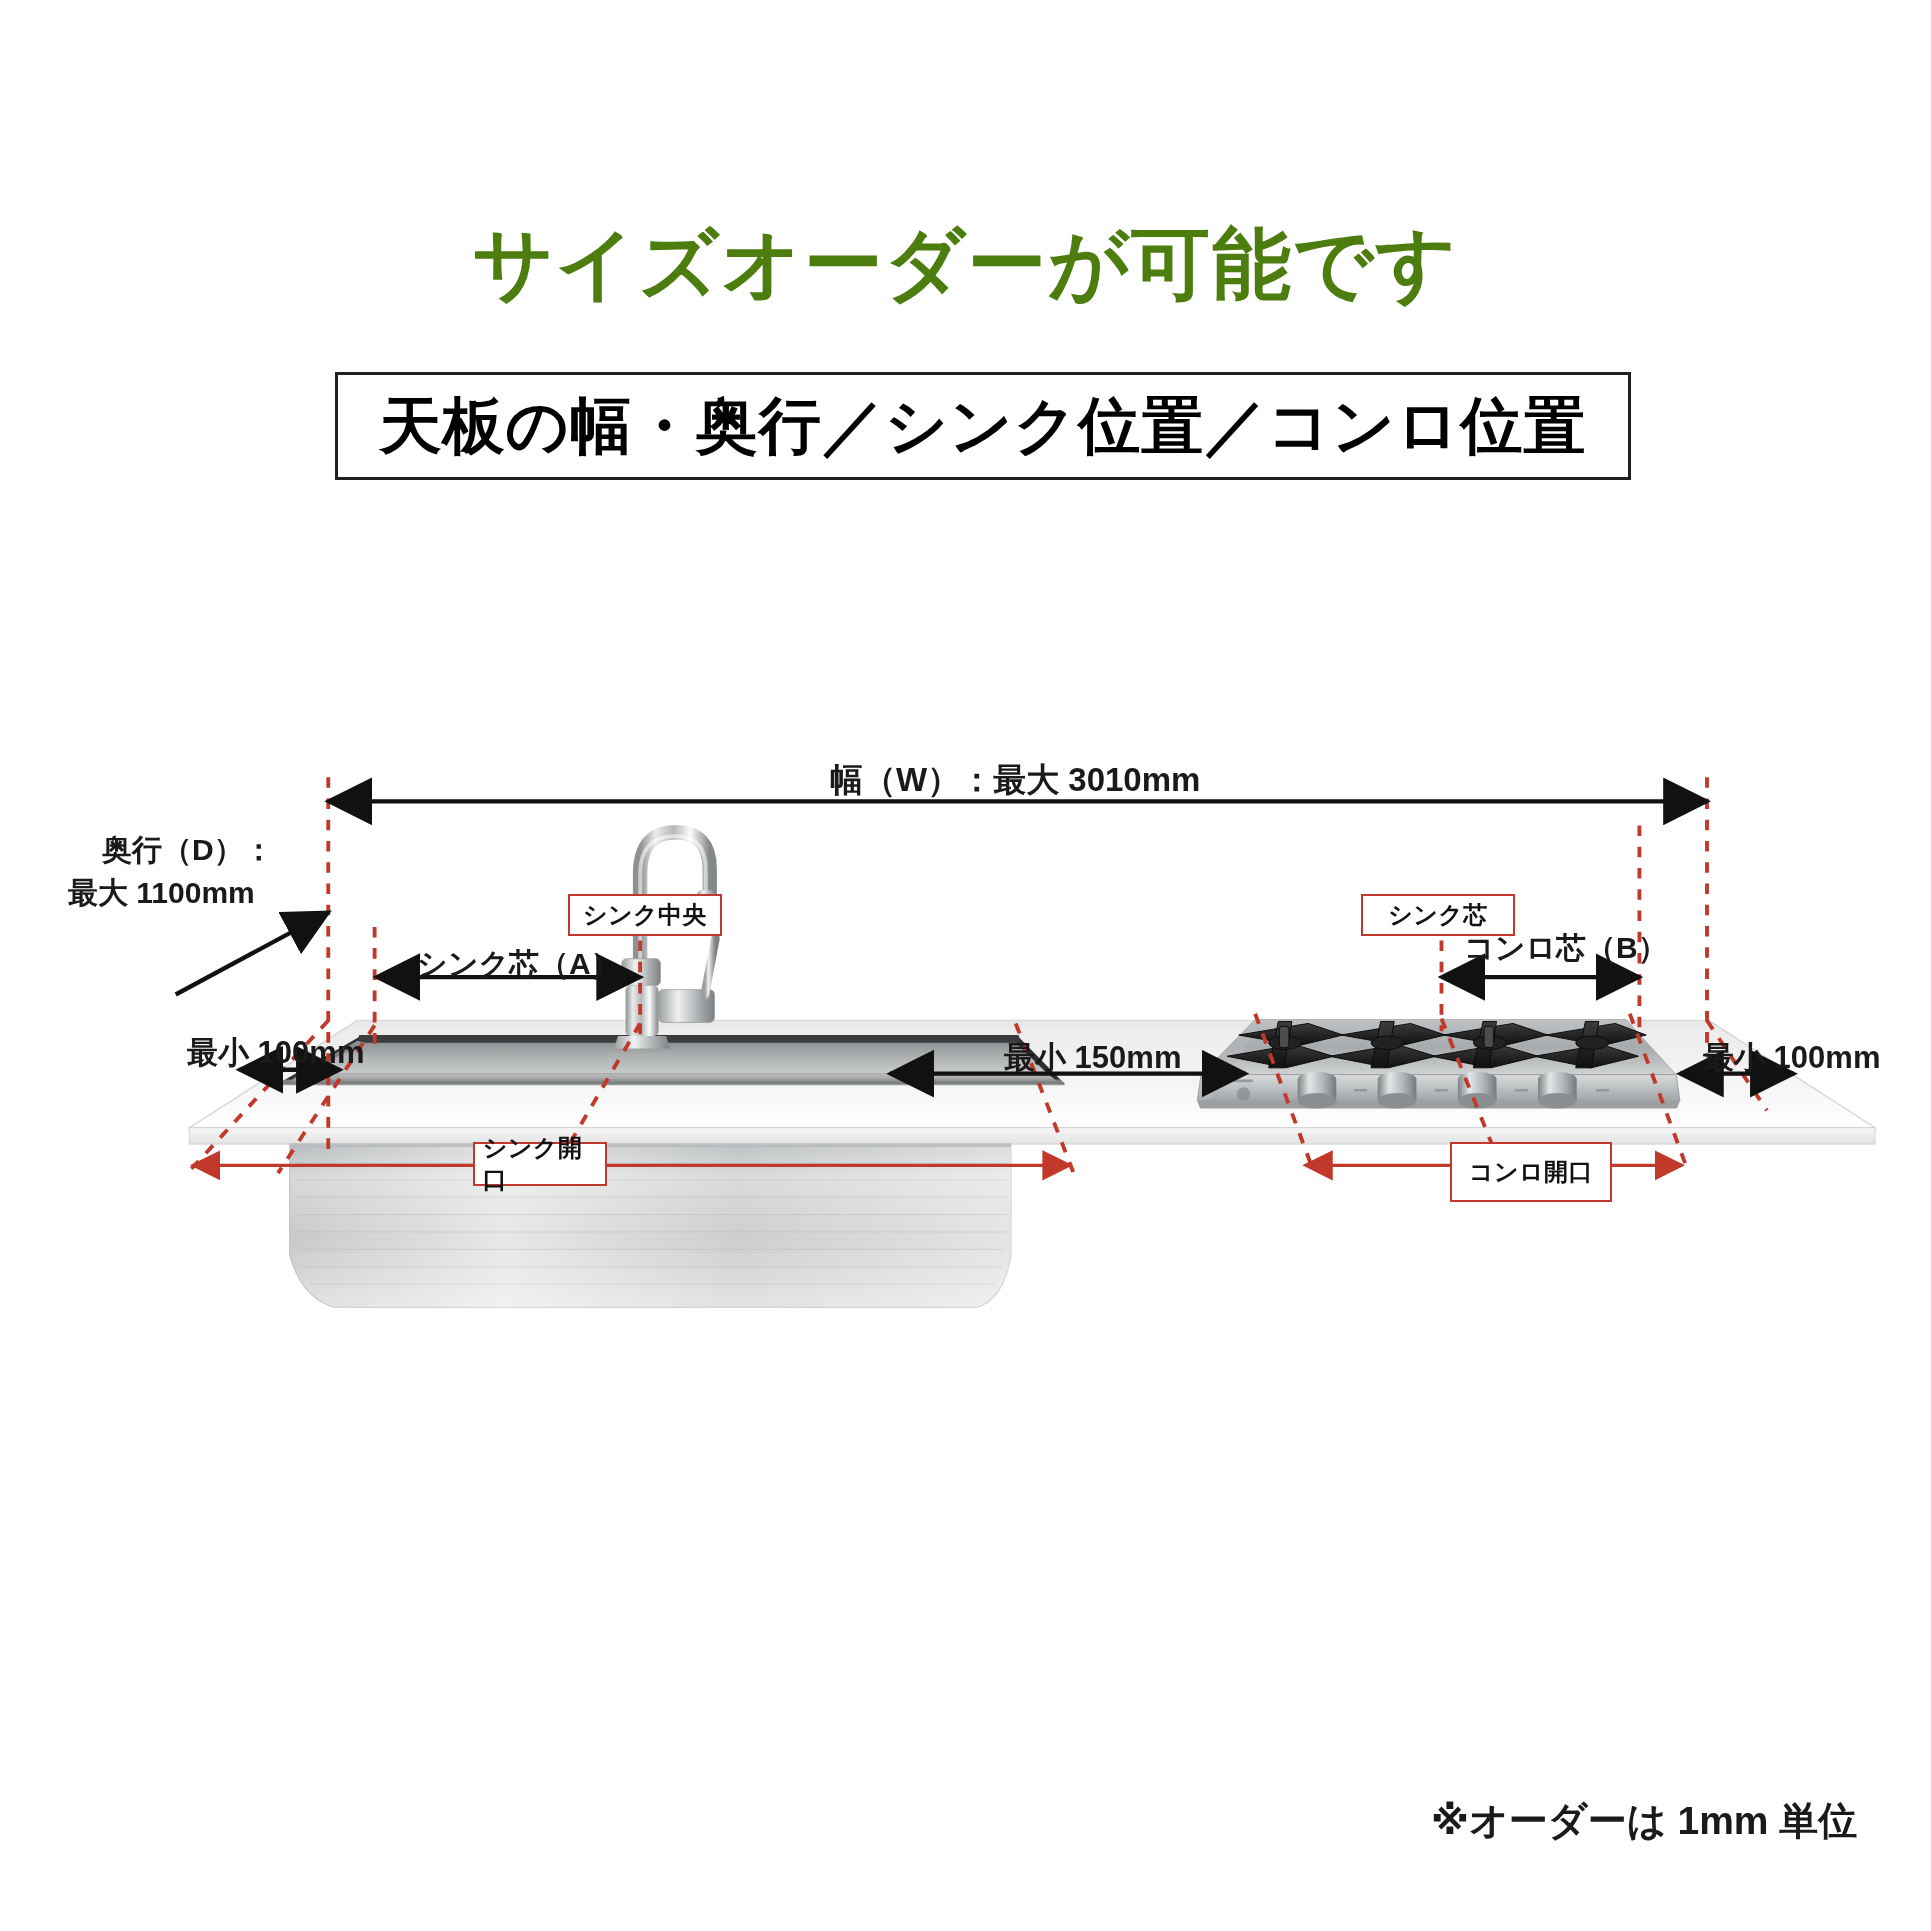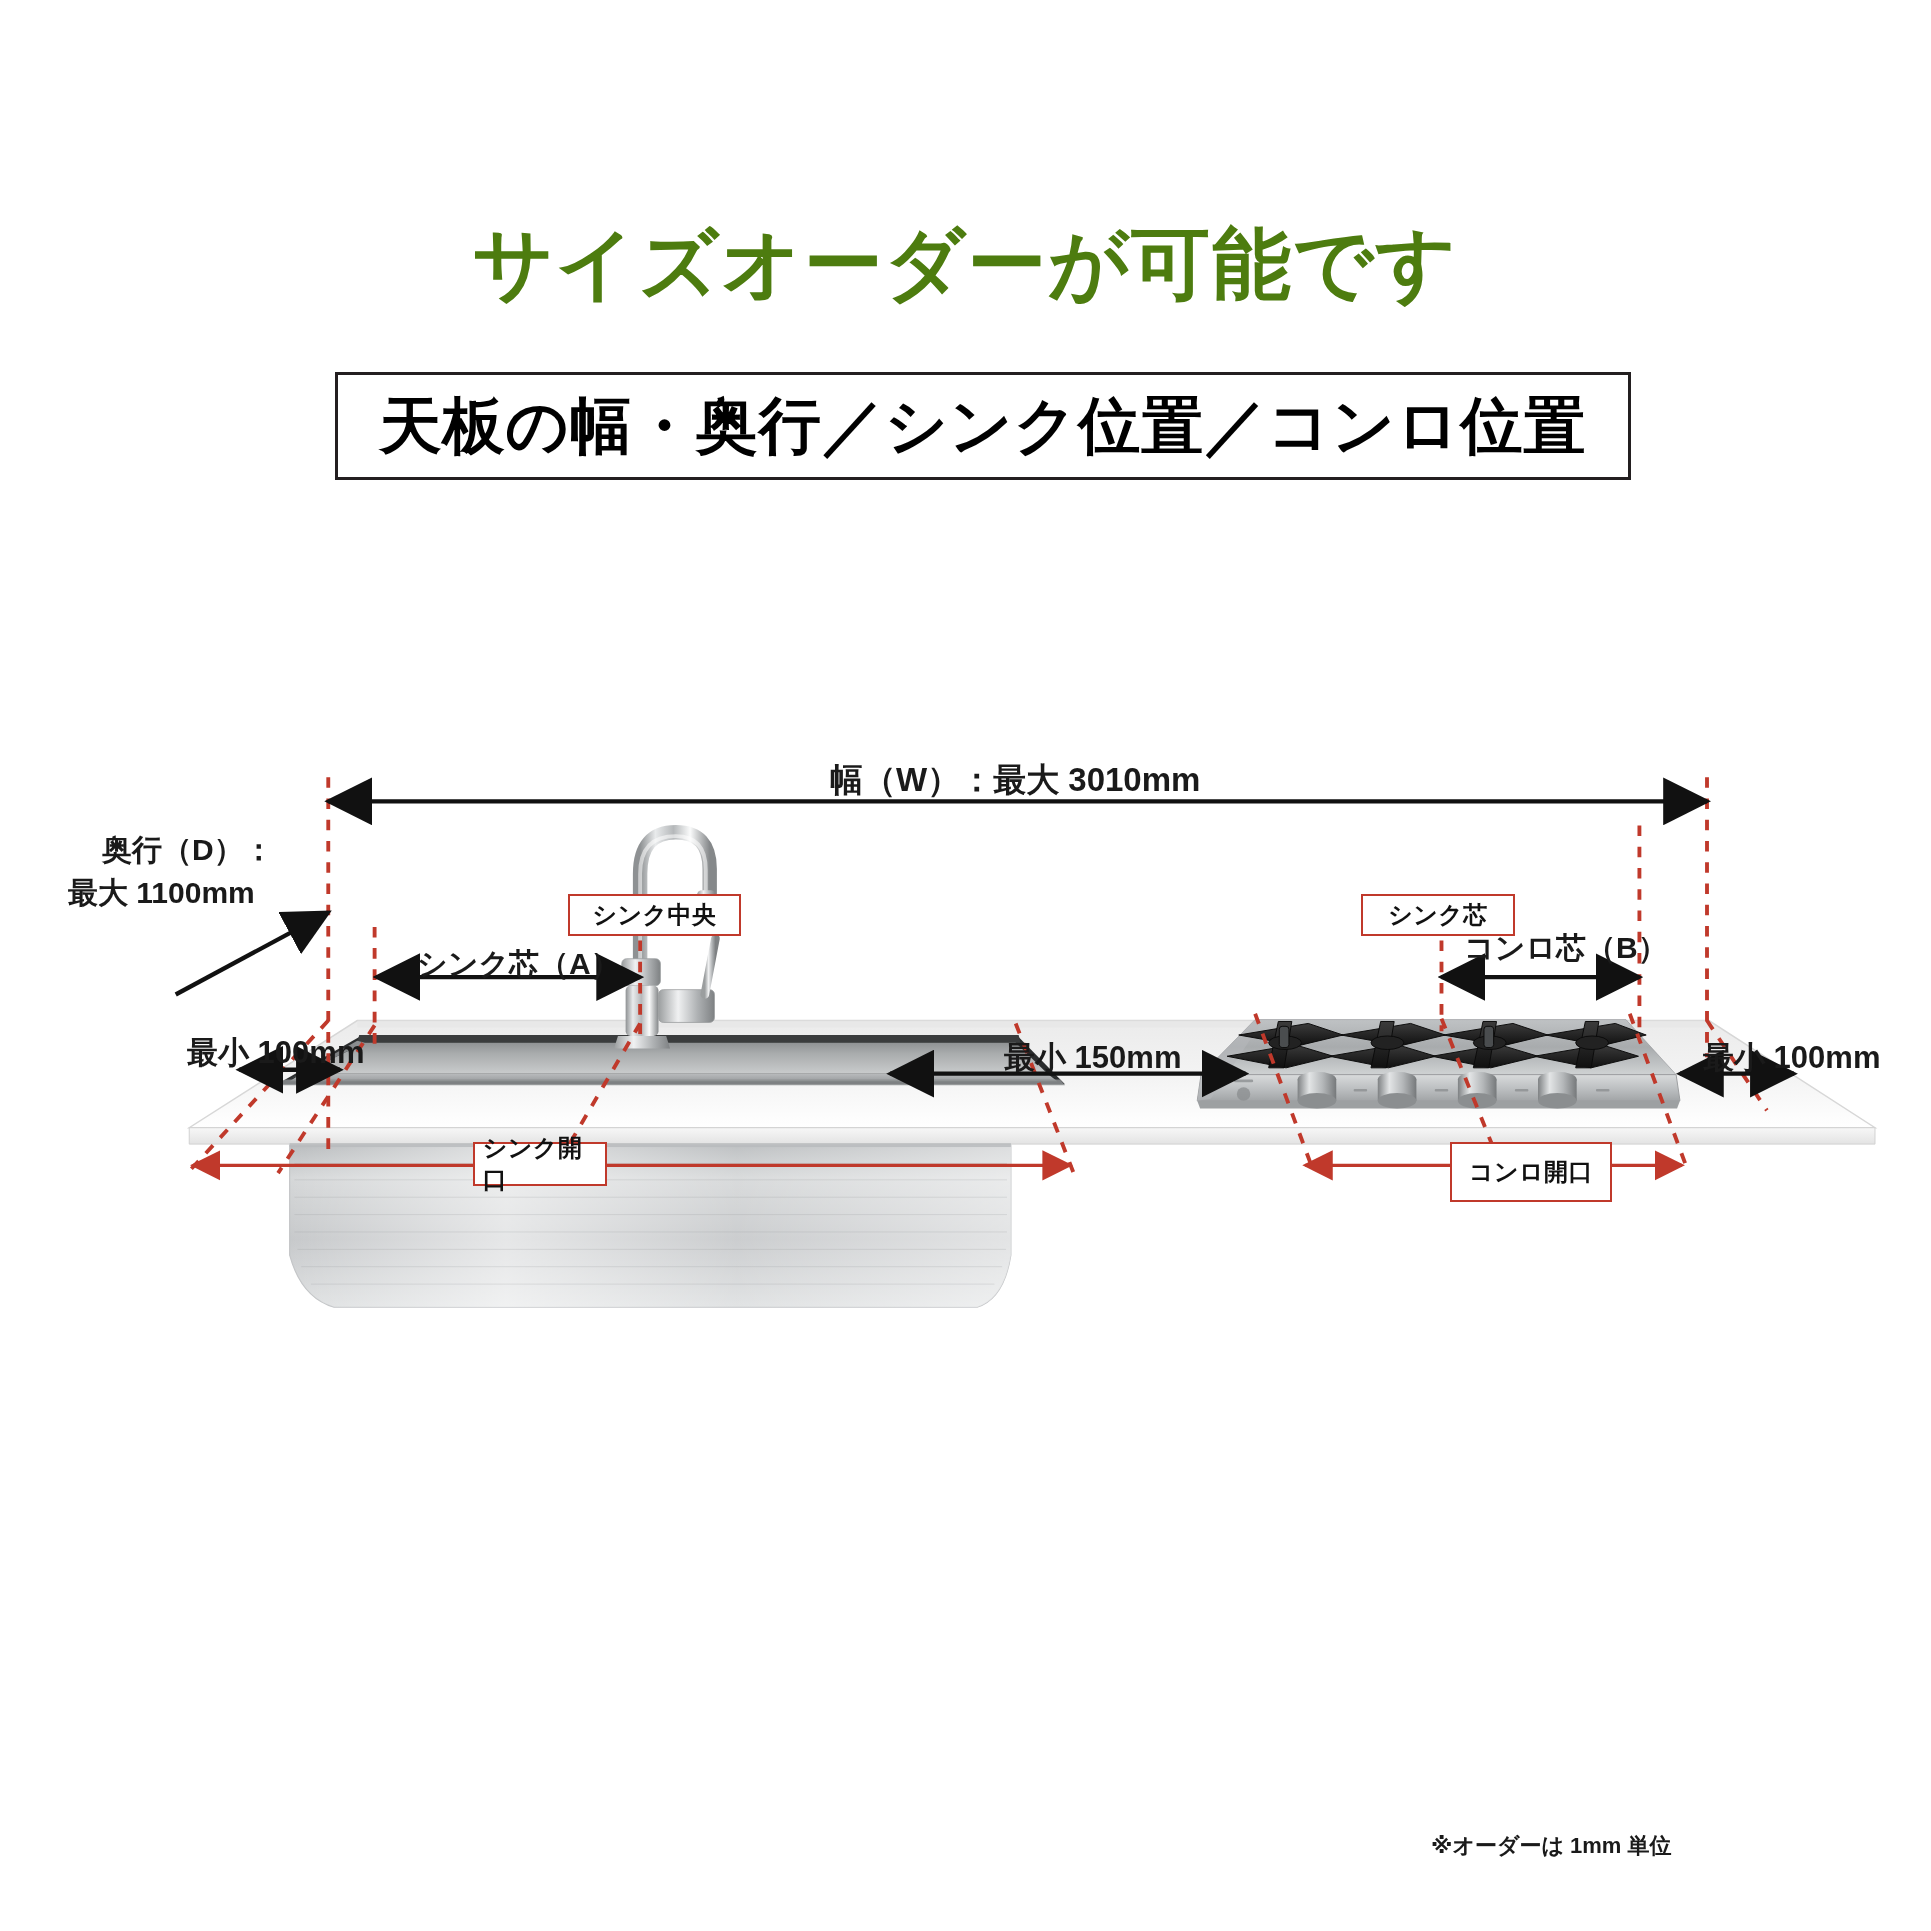--- a/index.html
+++ b/index.html
@@ -87,23 +87,22 @@
   }
   .lbl-dim-big {
     font-size: 33px;
     font-weight: bold;
   }
   .lbl-small {
     font-size: 31px;
     font-weight: bold;
   }
   .lbl-note {
-    font-size: 22px;
-    font-weight: bold;
-    margin-top: 35px;
+    font-size: 39px;
+    font-weight: bold;
   }
   .redbox {
     position: absolute;
     border: 2.9px solid #c0392b;
     background: #ffffff;
     box-sizing: border-box;
     display: flex;
     align-items: center;
     justify-content: center;
     font-size: 24px;
@@ -423,21 +422,21 @@
     <g stroke="#c0392b" stroke-width="4" stroke-dasharray="11 11">
       <line x1="663" y1="1060" x2="663" y2="1078"></line>
     </g>
   </svg>
 
   <div class="lbl lbl-dim-big" style="left:830px; top:761px;">幅（W）：最大 3010mm</div>
 
   <div class="lbl lbl-dim" style="left:102px; top:832px;">奥行（D）：</div>
   <div class="lbl lbl-dim" style="left:68px; top:875px;">最大 1100mm</div>
 
-  <div class="redbox" style="left:568px; top:894px; width:173px; height:42px;">シンク中央</div>
+  <div class="redbox" style="left:568px; top:894px; width:154px; height:42px;">シンク中央</div>
 
   <div class="lbl lbl-dim" style="left:417px; top:930px;margin-top:16px;">シンク芯（A）</div>
 
   <div class="redbox" style="left:1361px; top:894px; width:154px; height:42px;">シンク芯</div>
 
   <div class="lbl lbl-dim" style="left:1464px; top:930px;">コンロ芯（B）</div>
 
   <div class="lbl lbl-small" style="left:187px; top:1035px;">最小 100mm</div>
 
   <div class="lbl lbl-small" style="left:1004px; top:1040px;">最小 150mm</div>

